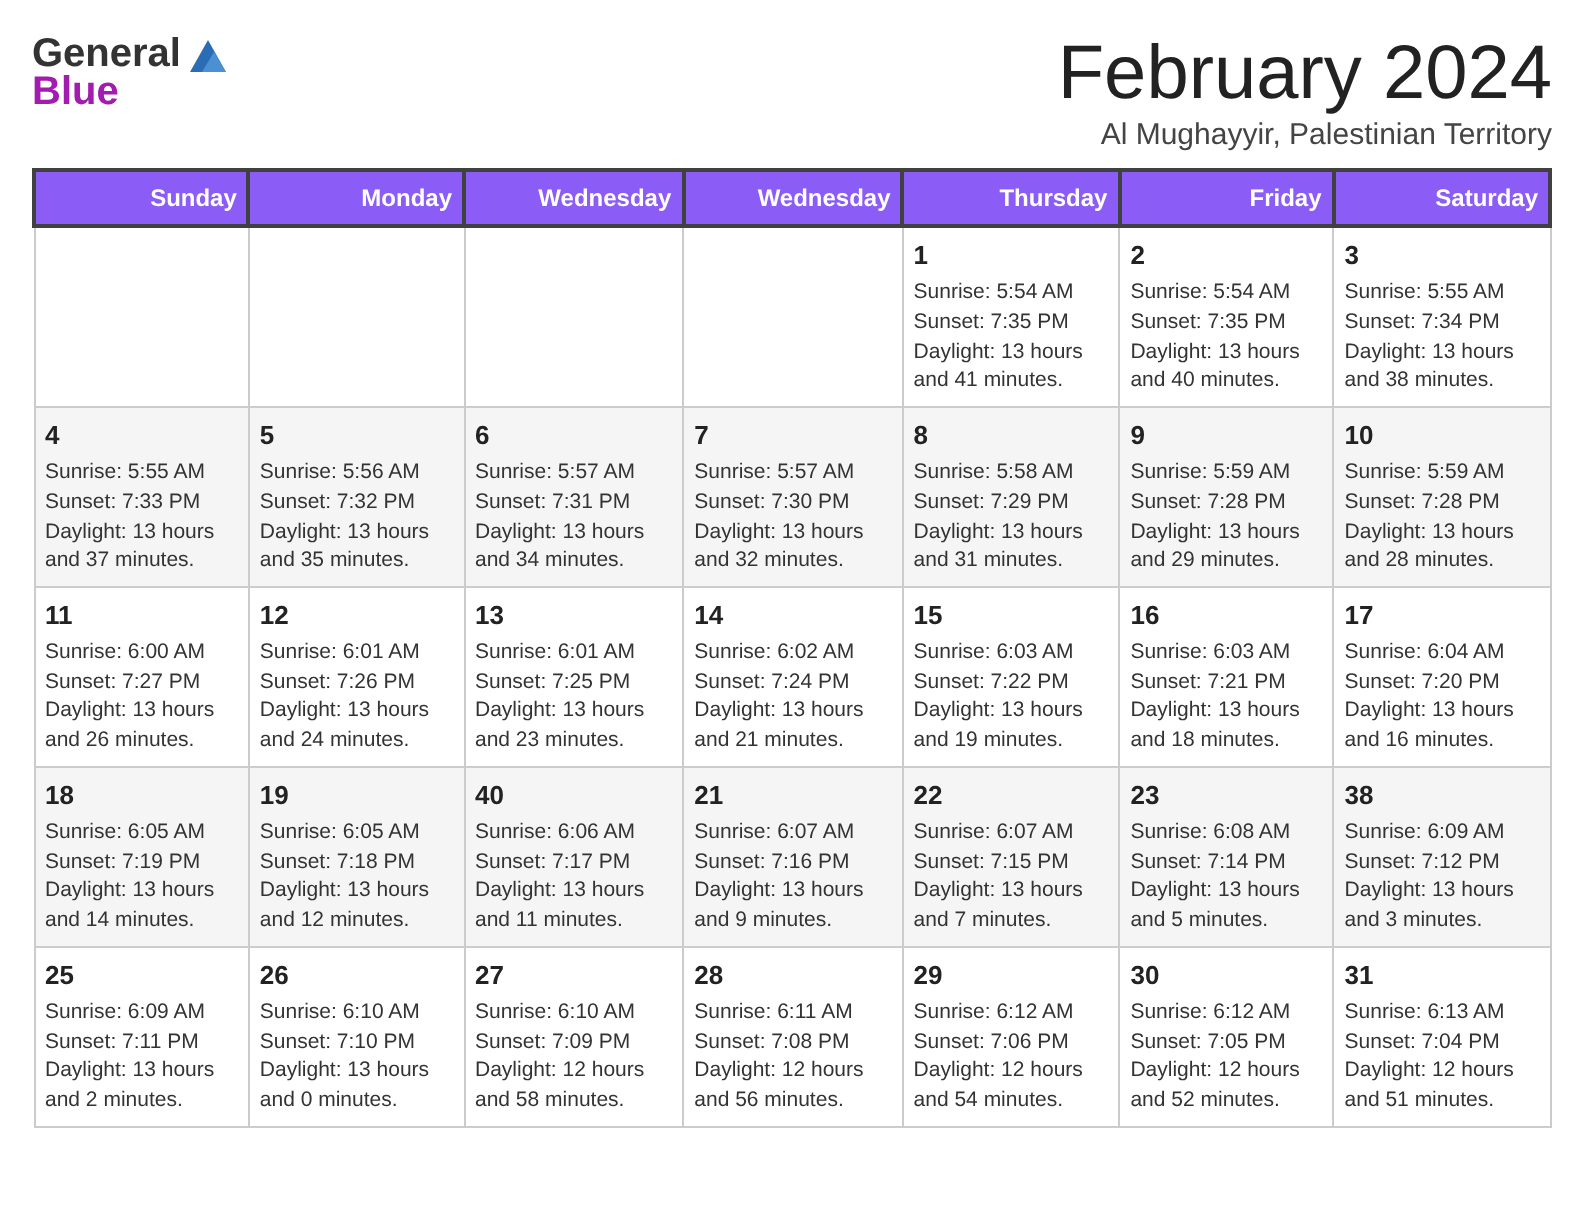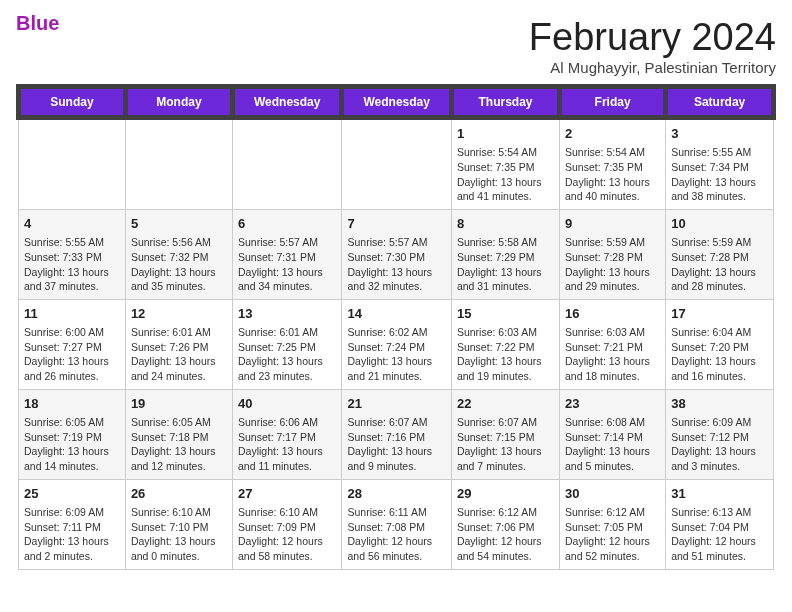--- a/index.html
+++ b/index.html
@@ -32,27 +32,27 @@
     .cal-subtitle {
       font-size: 15px;
       color: #444;
     }
     table {
       width: 100%;
       border-collapse: collapse;
       font-size: 11px;
     }
     thead tr th {
-      background-color: #6d28d9;
+      background-color: #8b5cf6;
       color: #fff;
-      text-align: center;
+      text-align: right;
       padding: 6px 5px;
       font-size: 12px;
       font-weight: bold;
-      border: 5px solid #404040;
+      border: 2px solid #404040;
     }
     tbody tr td {
       vertical-align: top;
       padding: 5px 5px;
       border: 1px solid #ccc;
       width: 113px;
       height: 80px;
       background: #fff;
       line-height: 1.4;
     }
@@ -72,20 +72,27 @@
     }
     .empty-cell {
       background: #fff !important;
     }
   </style>
 </head>
 <body>
 
 <div class="header">
   <div class="logo">
+    <div style="display:flex; align-items:center;">
+      <span style="font-size:20px;font-weight:bold;color:#333;font-family:Arial,sans-serif;">General</span>
+      <svg width="22" height="20" viewBox="0 0 22 20" style="margin-left:3px;">
+        <polygon points="2,18 11,2 20,18" fill="#2a6db5"></polygon>
+        <polygon points="8,18 14,8 20,18" fill="#5a9fe0" opacity="0.7"></polygon>
+      </svg>
+    </div>
     <span style="font-size:20px;font-weight:bold;color:#a21caf;font-family:Arial,sans-serif;margin-top:-4px;">Blue</span>
   </div>
   <div class="title-block">
     <div class="cal-title">February 2024</div>
     <div class="cal-subtitle">Al Mughayyir, Palestinian Territory</div>
   </div>
 </div>
 
 <table>
   <thead>

